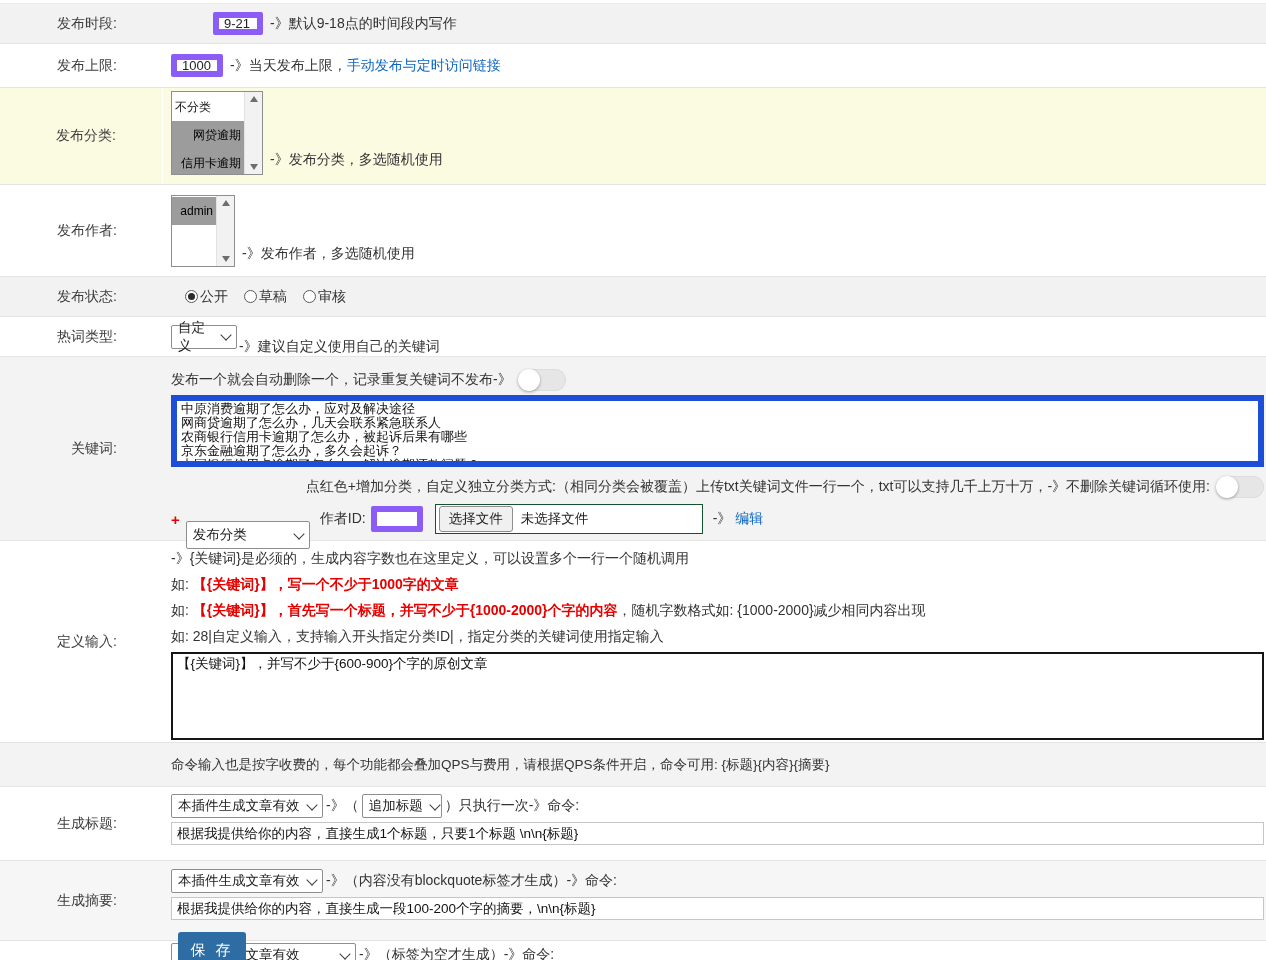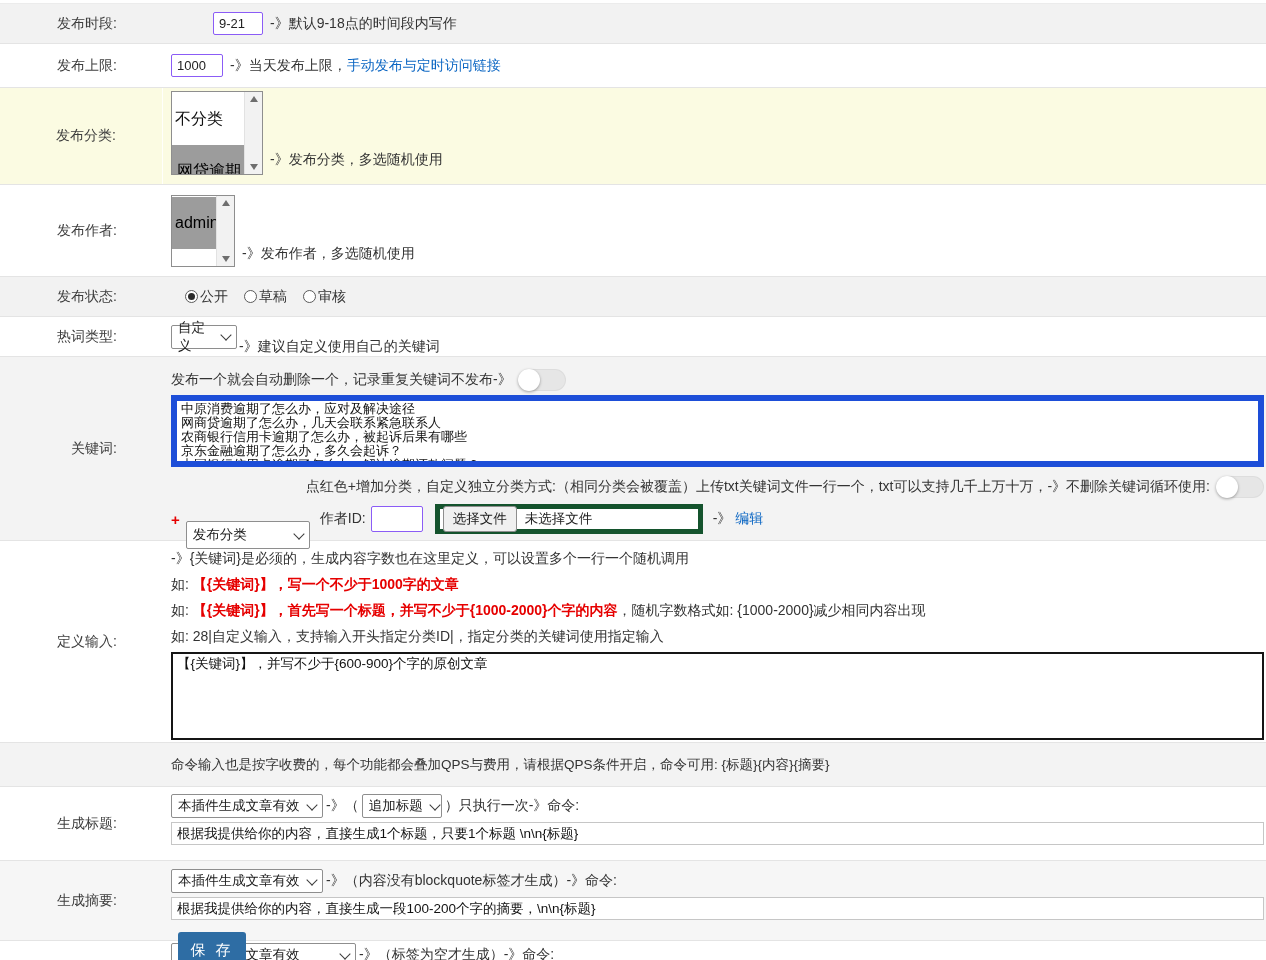--- a/index.html
+++ b/index.html
@@ -20,36 +20,36 @@
   .r10{height:74px;}
   .r11{height:80px;background:#f6f6f6;}
   .r12{height:19px;}
   .cell-label{flex:0 0 163px;box-sizing:border-box;display:flex;align-items:center;
               justify-content:flex-end;padding-right:46px;color:#3d3d3d;}
   .r3 .cell-label{border-right:1px solid rgba(255,255,255,0.85);}
   .cell-content{flex:1;min-width:0;box-sizing:border-box;position:relative;
                 padding-left:8px;padding-right:2px;}
   .vcenter{display:flex;align-items:center;height:100%;}
   .bend{display:flex;align-items:flex-end;height:100%;box-sizing:border-box;}
-  .tinput{box-sizing:border-box;height:23px;border:1px solid #8b5cf6;background:#fff;border-radius:2px;
+  .tinput{box-sizing:border-box;height:23px;border:6px solid #8b5cf6;background:#fff;border-radius:2px;
           font:13px "Liberation Sans","DejaVu Sans",sans-serif;padding:1px 5px;color:#222;}
   .w50{width:50px;} .w52{width:52px;}
   .desc{margin-left:7px;color:#333;}
   a.link{color:#0b66c3;text-decoration:none;cursor:pointer;}
   
   .fsel{display:inline-flex;align-items:center;justify-content:space-between;box-sizing:border-box;
         border:1px solid #8e8e8e;background:#fff;height:24px;padding:0 6px;border-radius:2px;
         font-size:13.5px;color:#1b1b1b;cursor:default;flex:0 0 auto;font-family:Liberation Serif, serif;}
   .chev{width:7px;height:7px;border-right:1.7px solid #3c3c3c;border-bottom:1.7px solid #3c3c3c;
         transform:rotate(45deg);margin-left:8px;margin-top:-3px;flex:0 0 auto;}
   .w66{width:66px;} .w80{width:80px;} .w124{width:124px;height:28px;margin-top:32px;} .w152{width:152px;} .w185{width:185px;}
   
   .msel{display:flex;box-sizing:border-box;background:#fff;border:1px solid #8e8e8e;flex:0 0 auto;}
   .msel-opts{flex:1;overflow:hidden;padding-top:1px;}
-  .mopt{font-size:16px;line-height:20px;padding:16px 3px;white-space:nowrap;color:#111;}
+  .mopt{font-size:12px;line-height:20px;padding:4px 3px;white-space:nowrap;color:#111;}
   .mopt.sel{background:#9c9c9c;color:#000;text-align:right;}
   .msel-sb{flex:0 0 17px;background:#f2f2f2;border-left:1px solid #e2e2e2;display:flex;
            flex-direction:column;justify-content:space-between;align-items:center;padding:4px 0;}
   .tri-up{width:0;height:0;border-left:4px solid transparent;border-right:4px solid transparent;
           border-bottom:6px solid #6e6e6e;}
   .tri-down{width:0;height:0;border-left:4px solid transparent;border-right:4px solid transparent;
             border-top:6px solid #6e6e6e;}
   
   .radio{display:inline-block;width:13px;height:13px;box-sizing:border-box;border:1px solid #5a5a5a;
          border-radius:50%;background:#fff;position:relative;vertical-align:-2px;}
@@ -65,21 +65,21 @@
   
   .kw-line{display:flex;align-items:center;height:30px;gap:6px;margin-top:4px;}
   .kw-ta{display:block;width:100%;height:72px;box-sizing:border-box;border:6px solid #1d4ed8;
          background:#fff;resize:none;font:13px/14px "Liberation Sans","DejaVu Sans",sans-serif;
          padding:1px 4px;color:#111;overflow:hidden;}
   .kw-hint{margin-top:10px;height:20px;display:flex;align-items:center;gap:6px;white-space:nowrap;justify-content:flex-end;}
   .kw-controls{margin-top:6px;height:32px;display:flex;align-items:center;}
   .plus{color:#e60000;font-size:15px;font-weight:700;margin-right:6px;}
   .aid-label{margin:0 5px 0 10px;}
   .filebox{margin-left:12px;display:inline-flex;align-items:center;box-sizing:border-box;
-           border:5px solid #14532d;background:#fff;height:30px;width:268px;flex:0 0 auto;}
+           border:1px solid #14532d;background:#fff;height:30px;width:268px;flex:0 0 auto;}
   .filebtn{margin-left:3px;height:24px;display:inline-flex;align-items:center;padding:0 9px;
            border:1px solid #8e8e8e;background:#f0f0f0;border-radius:3px;font-size:13.5px;color:#1b1b1b;cursor:pointer;}
   .filetext{margin-left:8px;font-size:13.5px;color:#222;}
   .editwrap{margin-left:10px;white-space:nowrap;}
   
   .def-line{line-height:26px;white-space:nowrap;}
   .red{color:#e60000;font-weight:700;}
   .def-ta{display:block;width:100%;height:88px;box-sizing:border-box;border:2px solid #151515;
           background:#fff;resize:none;font:13.5px/17px "Liberation Sans","DejaVu Sans",sans-serif;
           padding:1px 4px;color:#111;margin-top:3px;}

